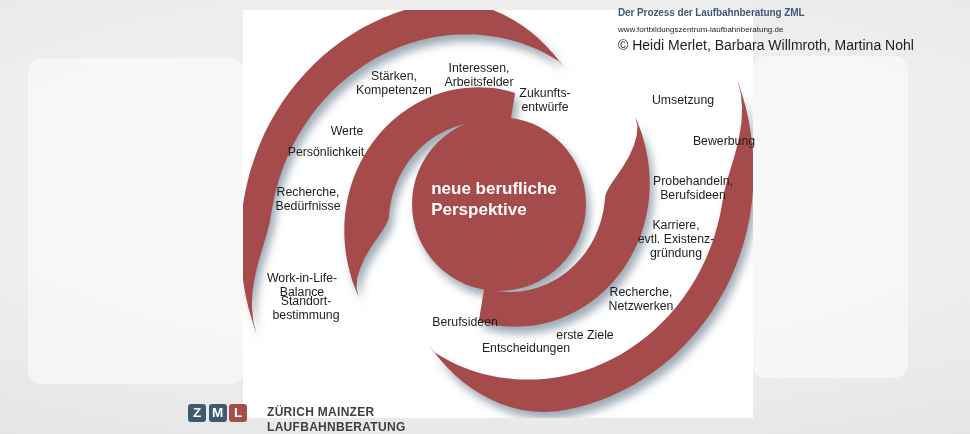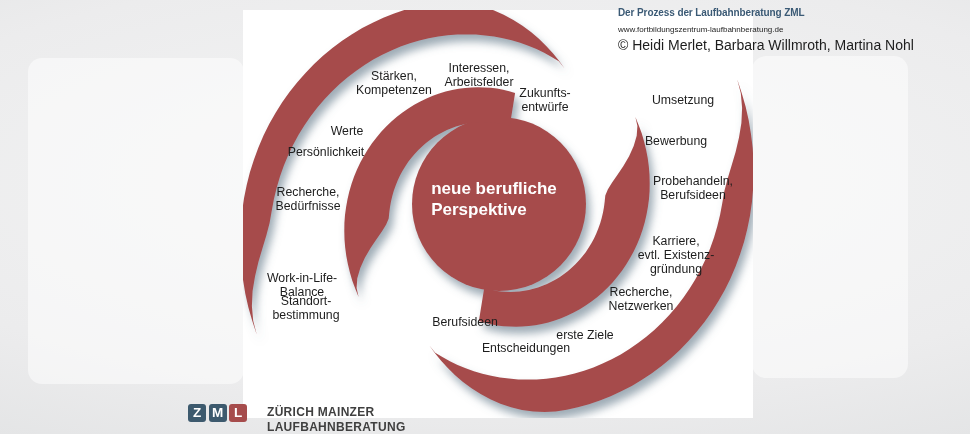--- a/index.html
+++ b/index.html
@@ -76,26 +76,26 @@
 Bedürfnisse</div>
     <div class="label" style="left: 302px; top: 255px; margin-top: 31px;">Work-in-Life-
 Balance</div>
     <div class="label" style="left: 306px; top: 309px;">Standort-
 bestimmung</div>
     <div class="label" style="left: 458px; top: 323px; margin-left: 7px;">Berufsideen</div>
     <div class="label" style="left: 526px; top: 349px;">Entscheidungen</div>
     <div class="label" style="left: 585px; top: 336px;">erste Ziele</div>
     <div class="label" style="left: 641px; top: 300px;">Recherche,
 Netzwerken</div>
-    <div class="label" style="left: 676px; top: 256px; text-align: center;">Karriere,
+    <div class="label" style="left: 676px; top: 240px; text-align: center;">Karriere,
 evtl. Existenz-
 gründung</div>
     <div class="label" style="left: 693px; top: 189px;">Probehandeln,
 Berufsideen</div>
-    <div class="label" style="left: 676px; top: 142px;">Bewerbung</div>
+    <div class="label" style="left: 724px; top: 142px;">Bewerbung</div>
     <div class="label" style="left: 683px; top: 101px;">Umsetzung</div>
   </div>
 
 <div id="center-label" class="">neue berufliche
 Perspektive</div>
 
 <div id="header">
   <div id="header-title" style="color: rgb(59, 90, 117);">Der Prozess der Laufbahnberatung ZML</div>
   <div id="header-website">www.fortbildungszentrum-laufbahnberatung.de</div>
   <div id="header-copyright">© Heidi Merlet, Barbara Willmroth, Martina Nohl</div>

